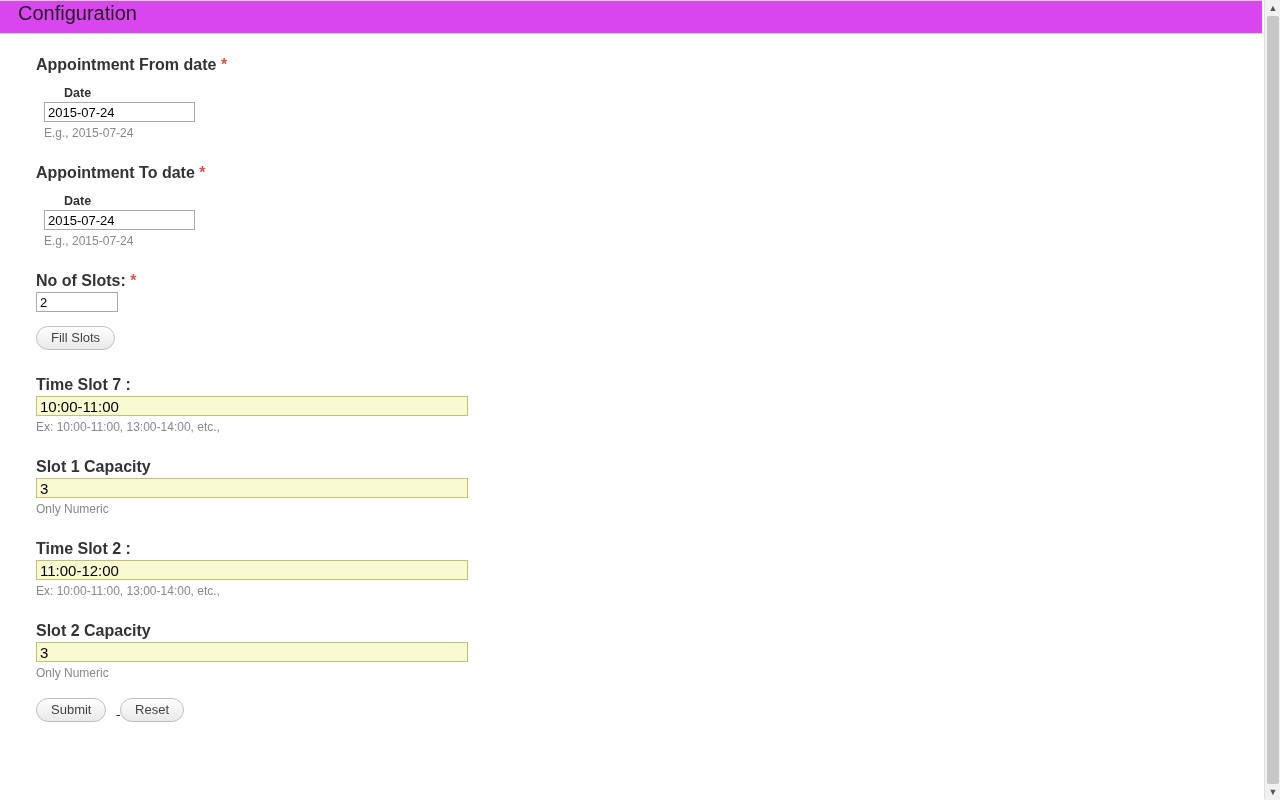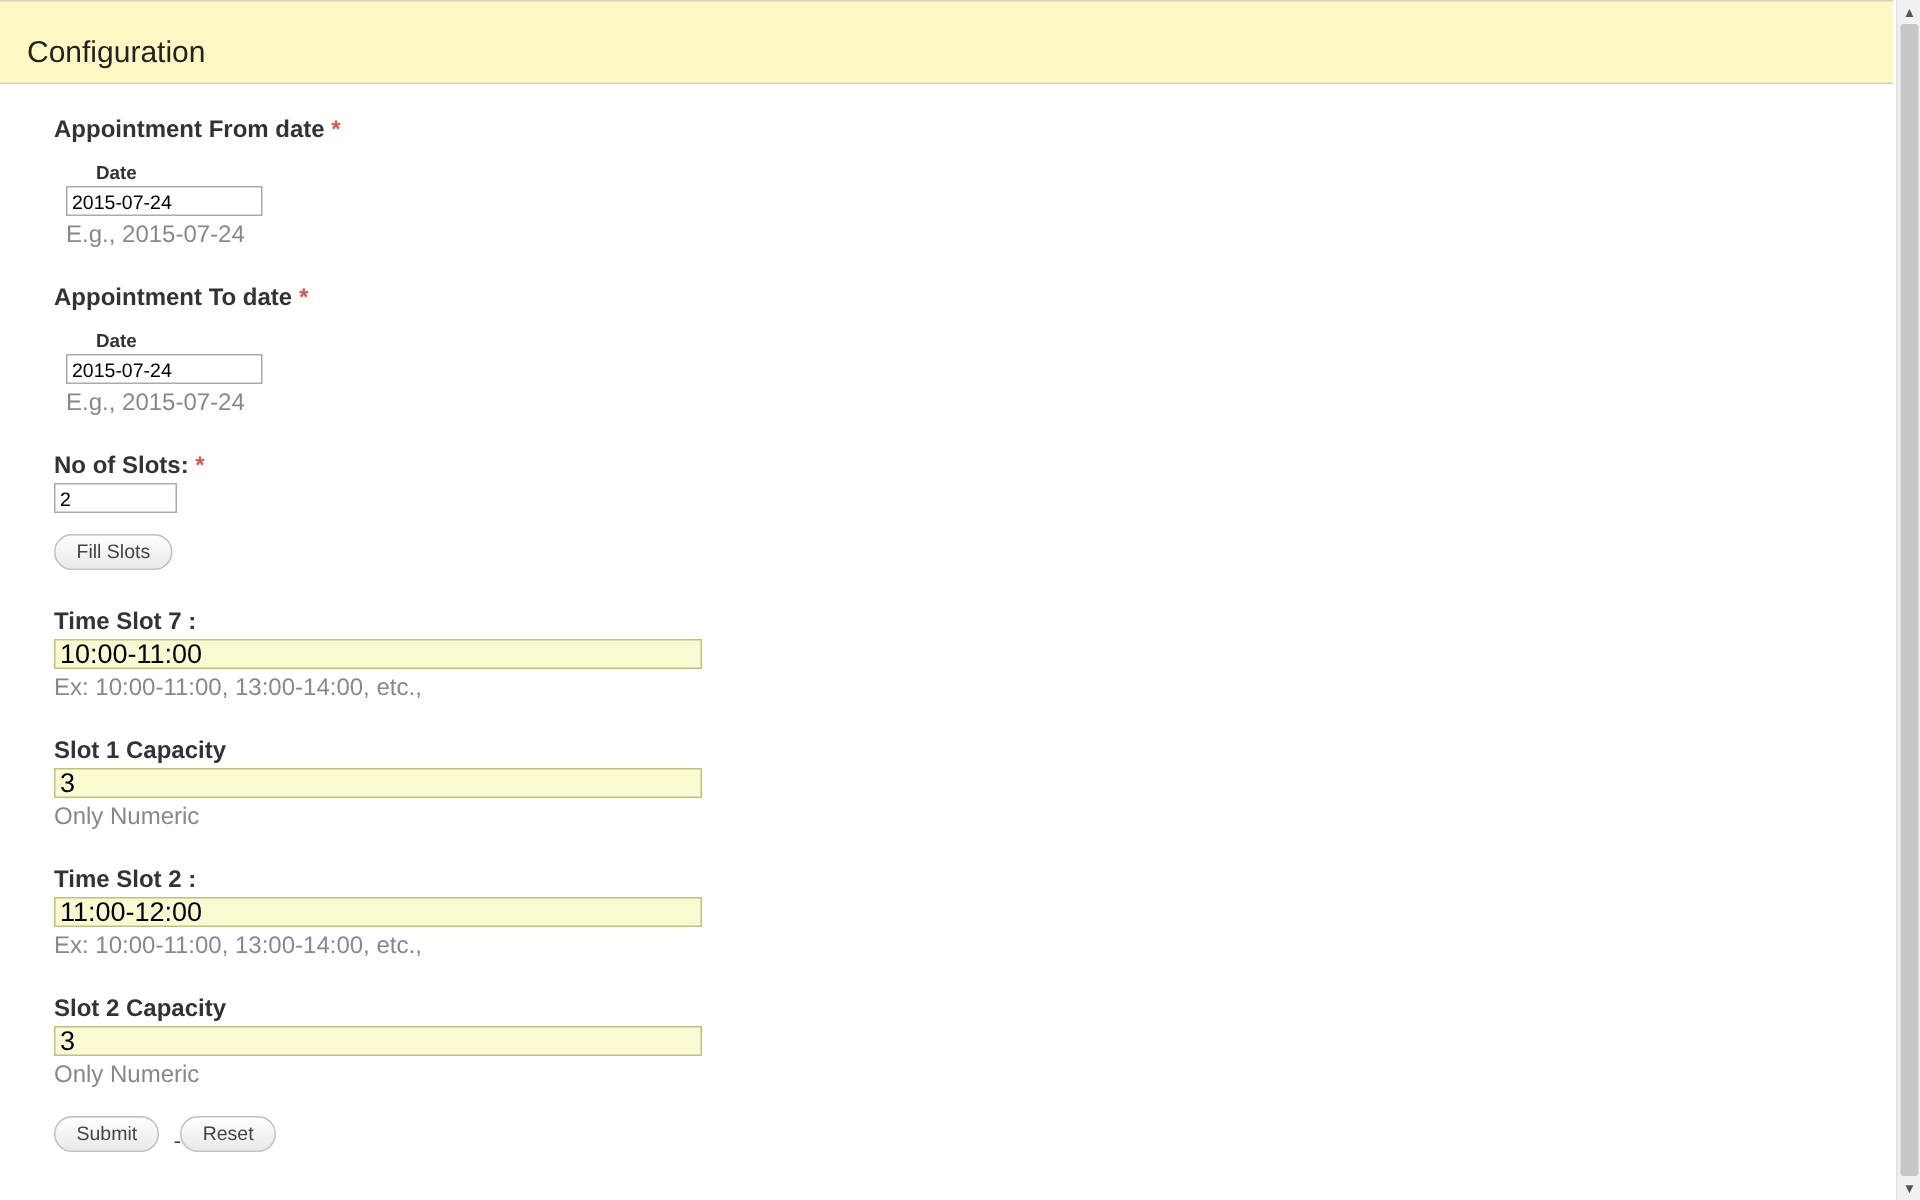--- a/index.html
+++ b/index.html
@@ -8,22 +8,22 @@
     font-family: "Helvetica Neue", Helvetica, Arial, sans-serif;
     font-size: 13px;
     color: #333;
     background: #fff;
   }
   .page {
     width: 1262px;
     min-height: 800px;
   }
   .header-bar {
-    background: #fef9c3;
-    height: 56px;
+    background: #d946ef;
+    height: 34px;
     border-top: 1px solid #d0d0c4;
     border-bottom: 1px solid #cfcfc3;
     display: flex;
     align-items: flex-end;
     padding: 0 18px 8px 18px;
   }
   .page-title {
     font-size: 20px;
     font-weight: 400;
     color: #222;
@@ -49,46 +49,46 @@
     font-weight: bold;
     font-size: 12.5px;
     color: #333;
     display: block;
     margin-top: 12px;
     margin-left: 8px;
     margin-bottom: 2px;
     padding-left: 20px;
   }
   .date-input {
-    width: 131px;
+    width: 151px;
     height: 20px;
     font-size: 13px;
     padding: 1px 3px;
     border: 1px solid #aaa;
     margin-left: 8px;
     background: #fff;
   }
   .small-input {
     width: 82px;
     height: 20px;
     font-size: 13px;
     padding: 1px 3px;
     border: 1px solid #aaa;
     background: #fff;
   }
   .wide-input {
     width: 432px;
     height: 20px;
-    font-size: 18px;
+    font-size: 15px;
     padding: 1px 3px;
     border: 1px solid #c0c07a;
     background: #fafad2;
   }
   .hint {
-    font-size: 16px;
+    font-size: 12px;
     color: #888;
     margin-top: 4px;
   }
   .hint-indent {
     margin-left: 8px;
   }
   .btn {
     display: inline-block;
     background: linear-gradient(#fefefe, #e9e9e9);
     border: 1px solid #bfbfbf;

